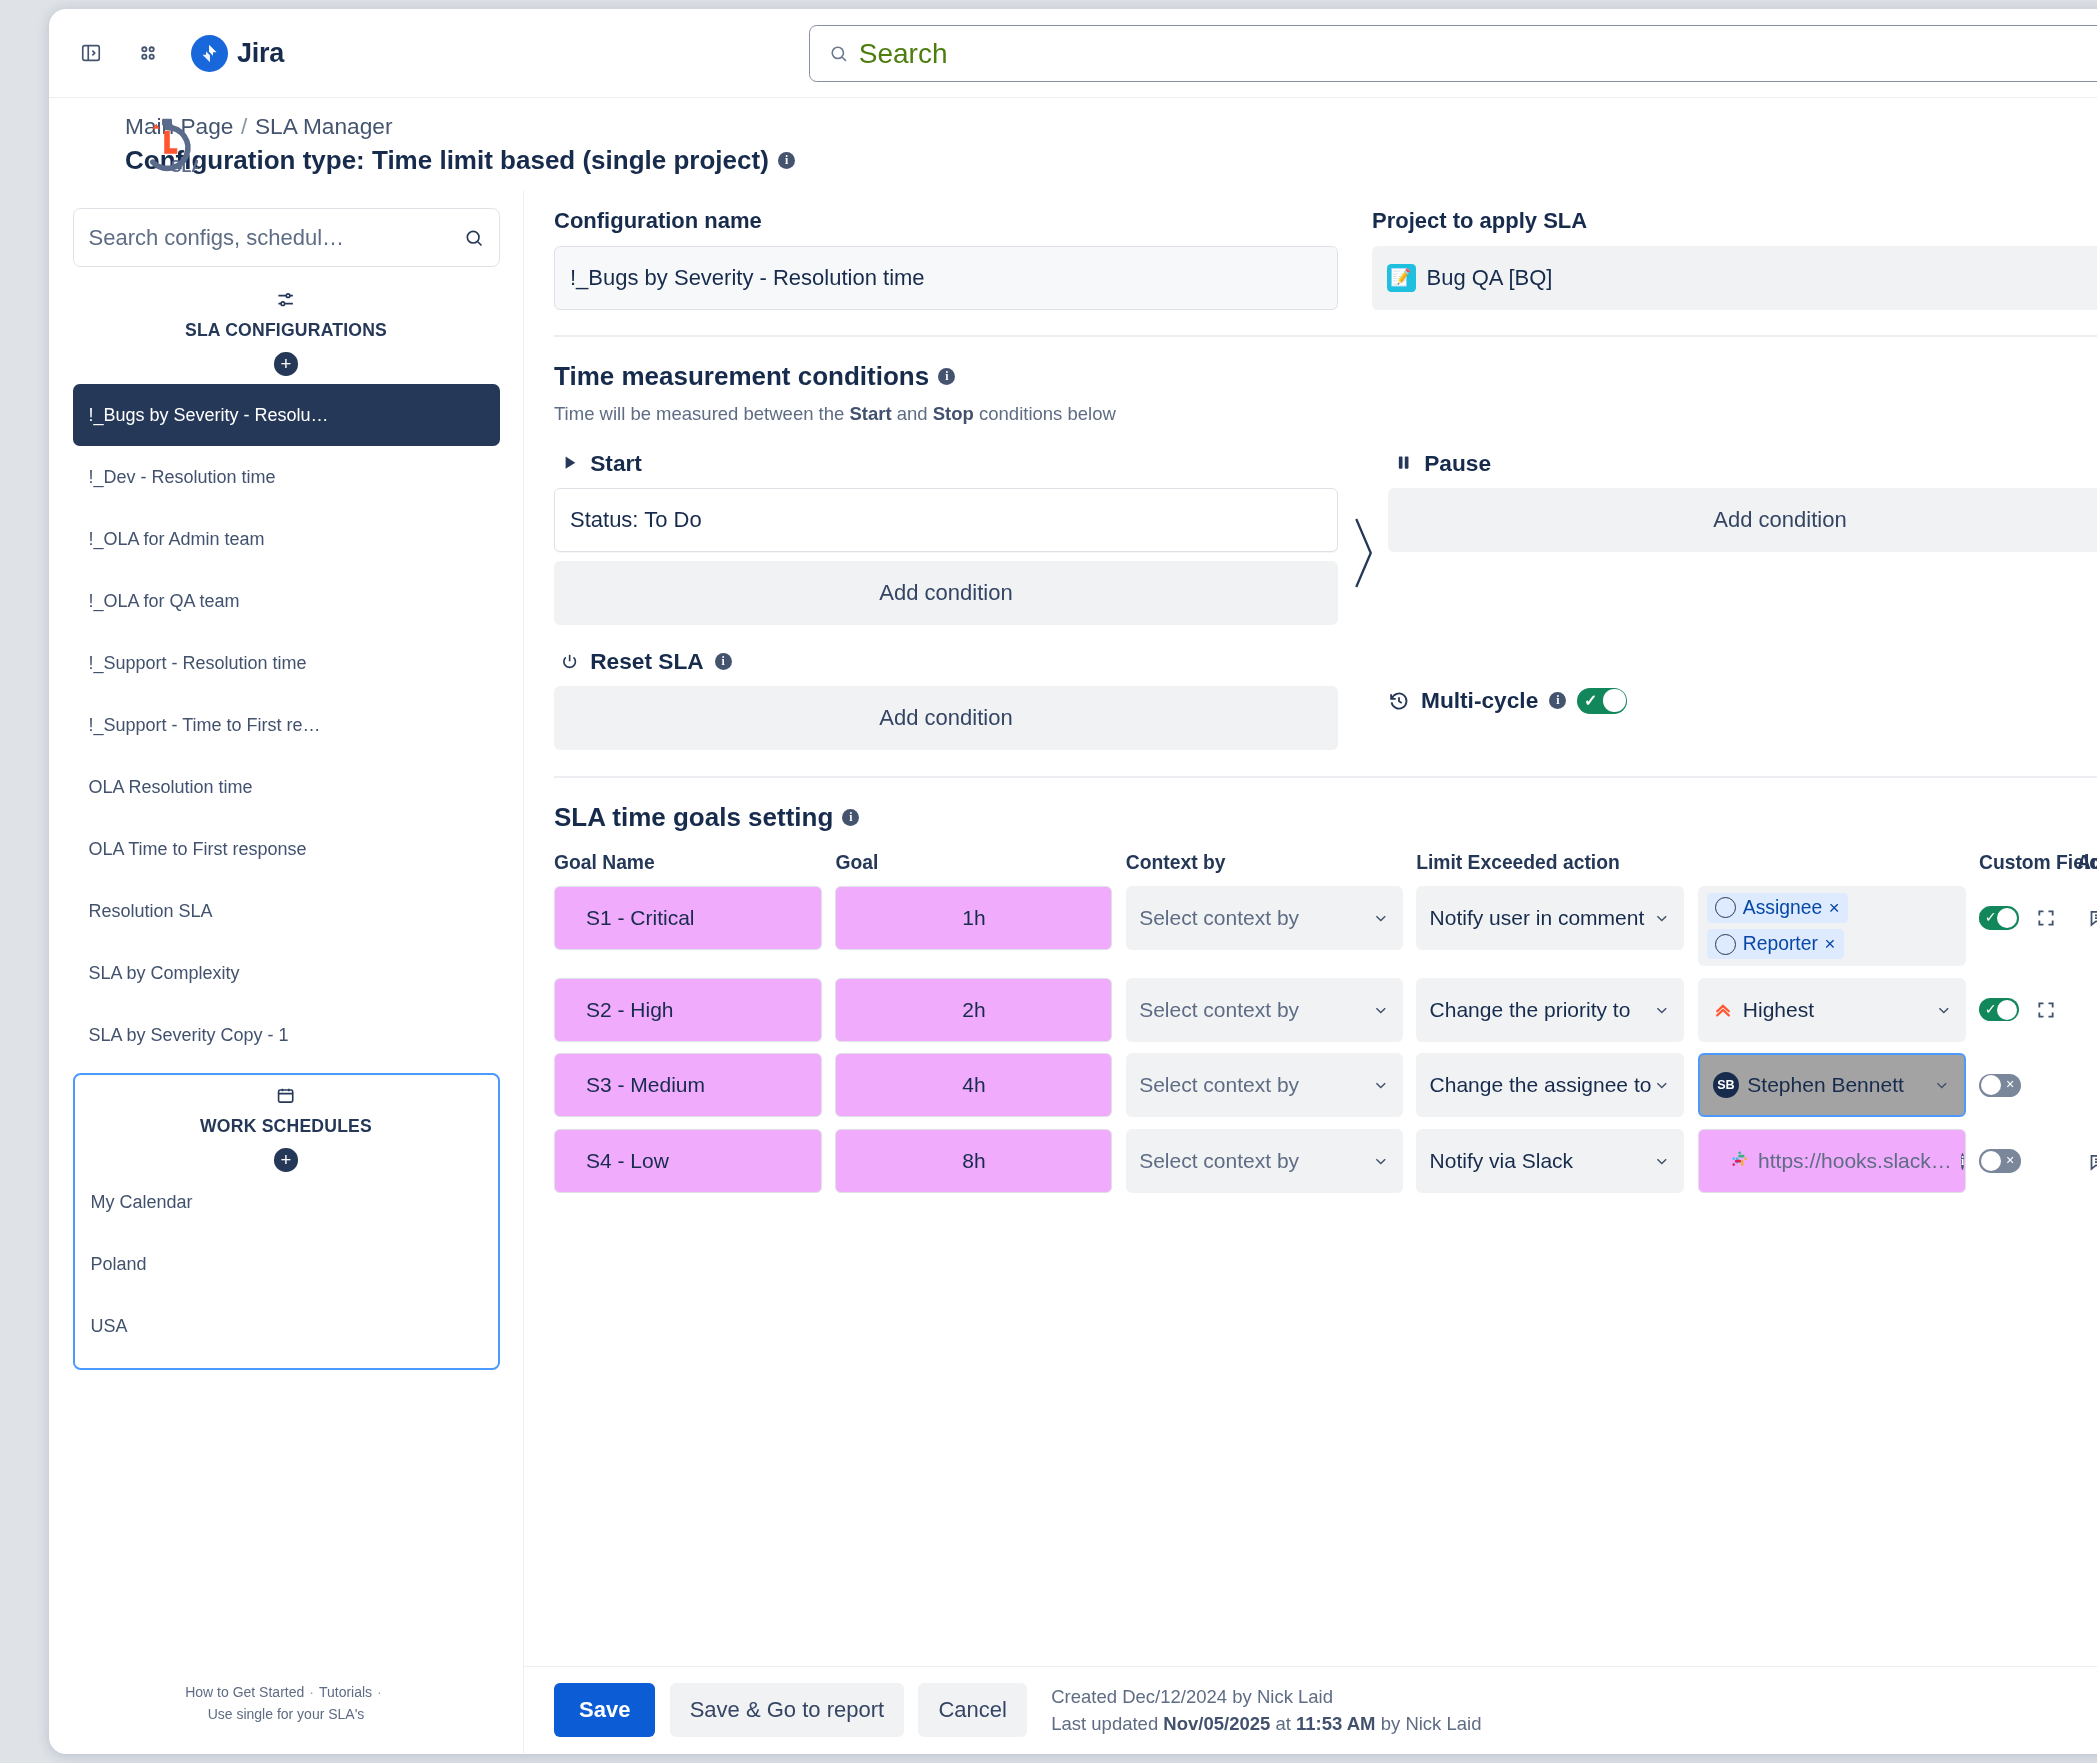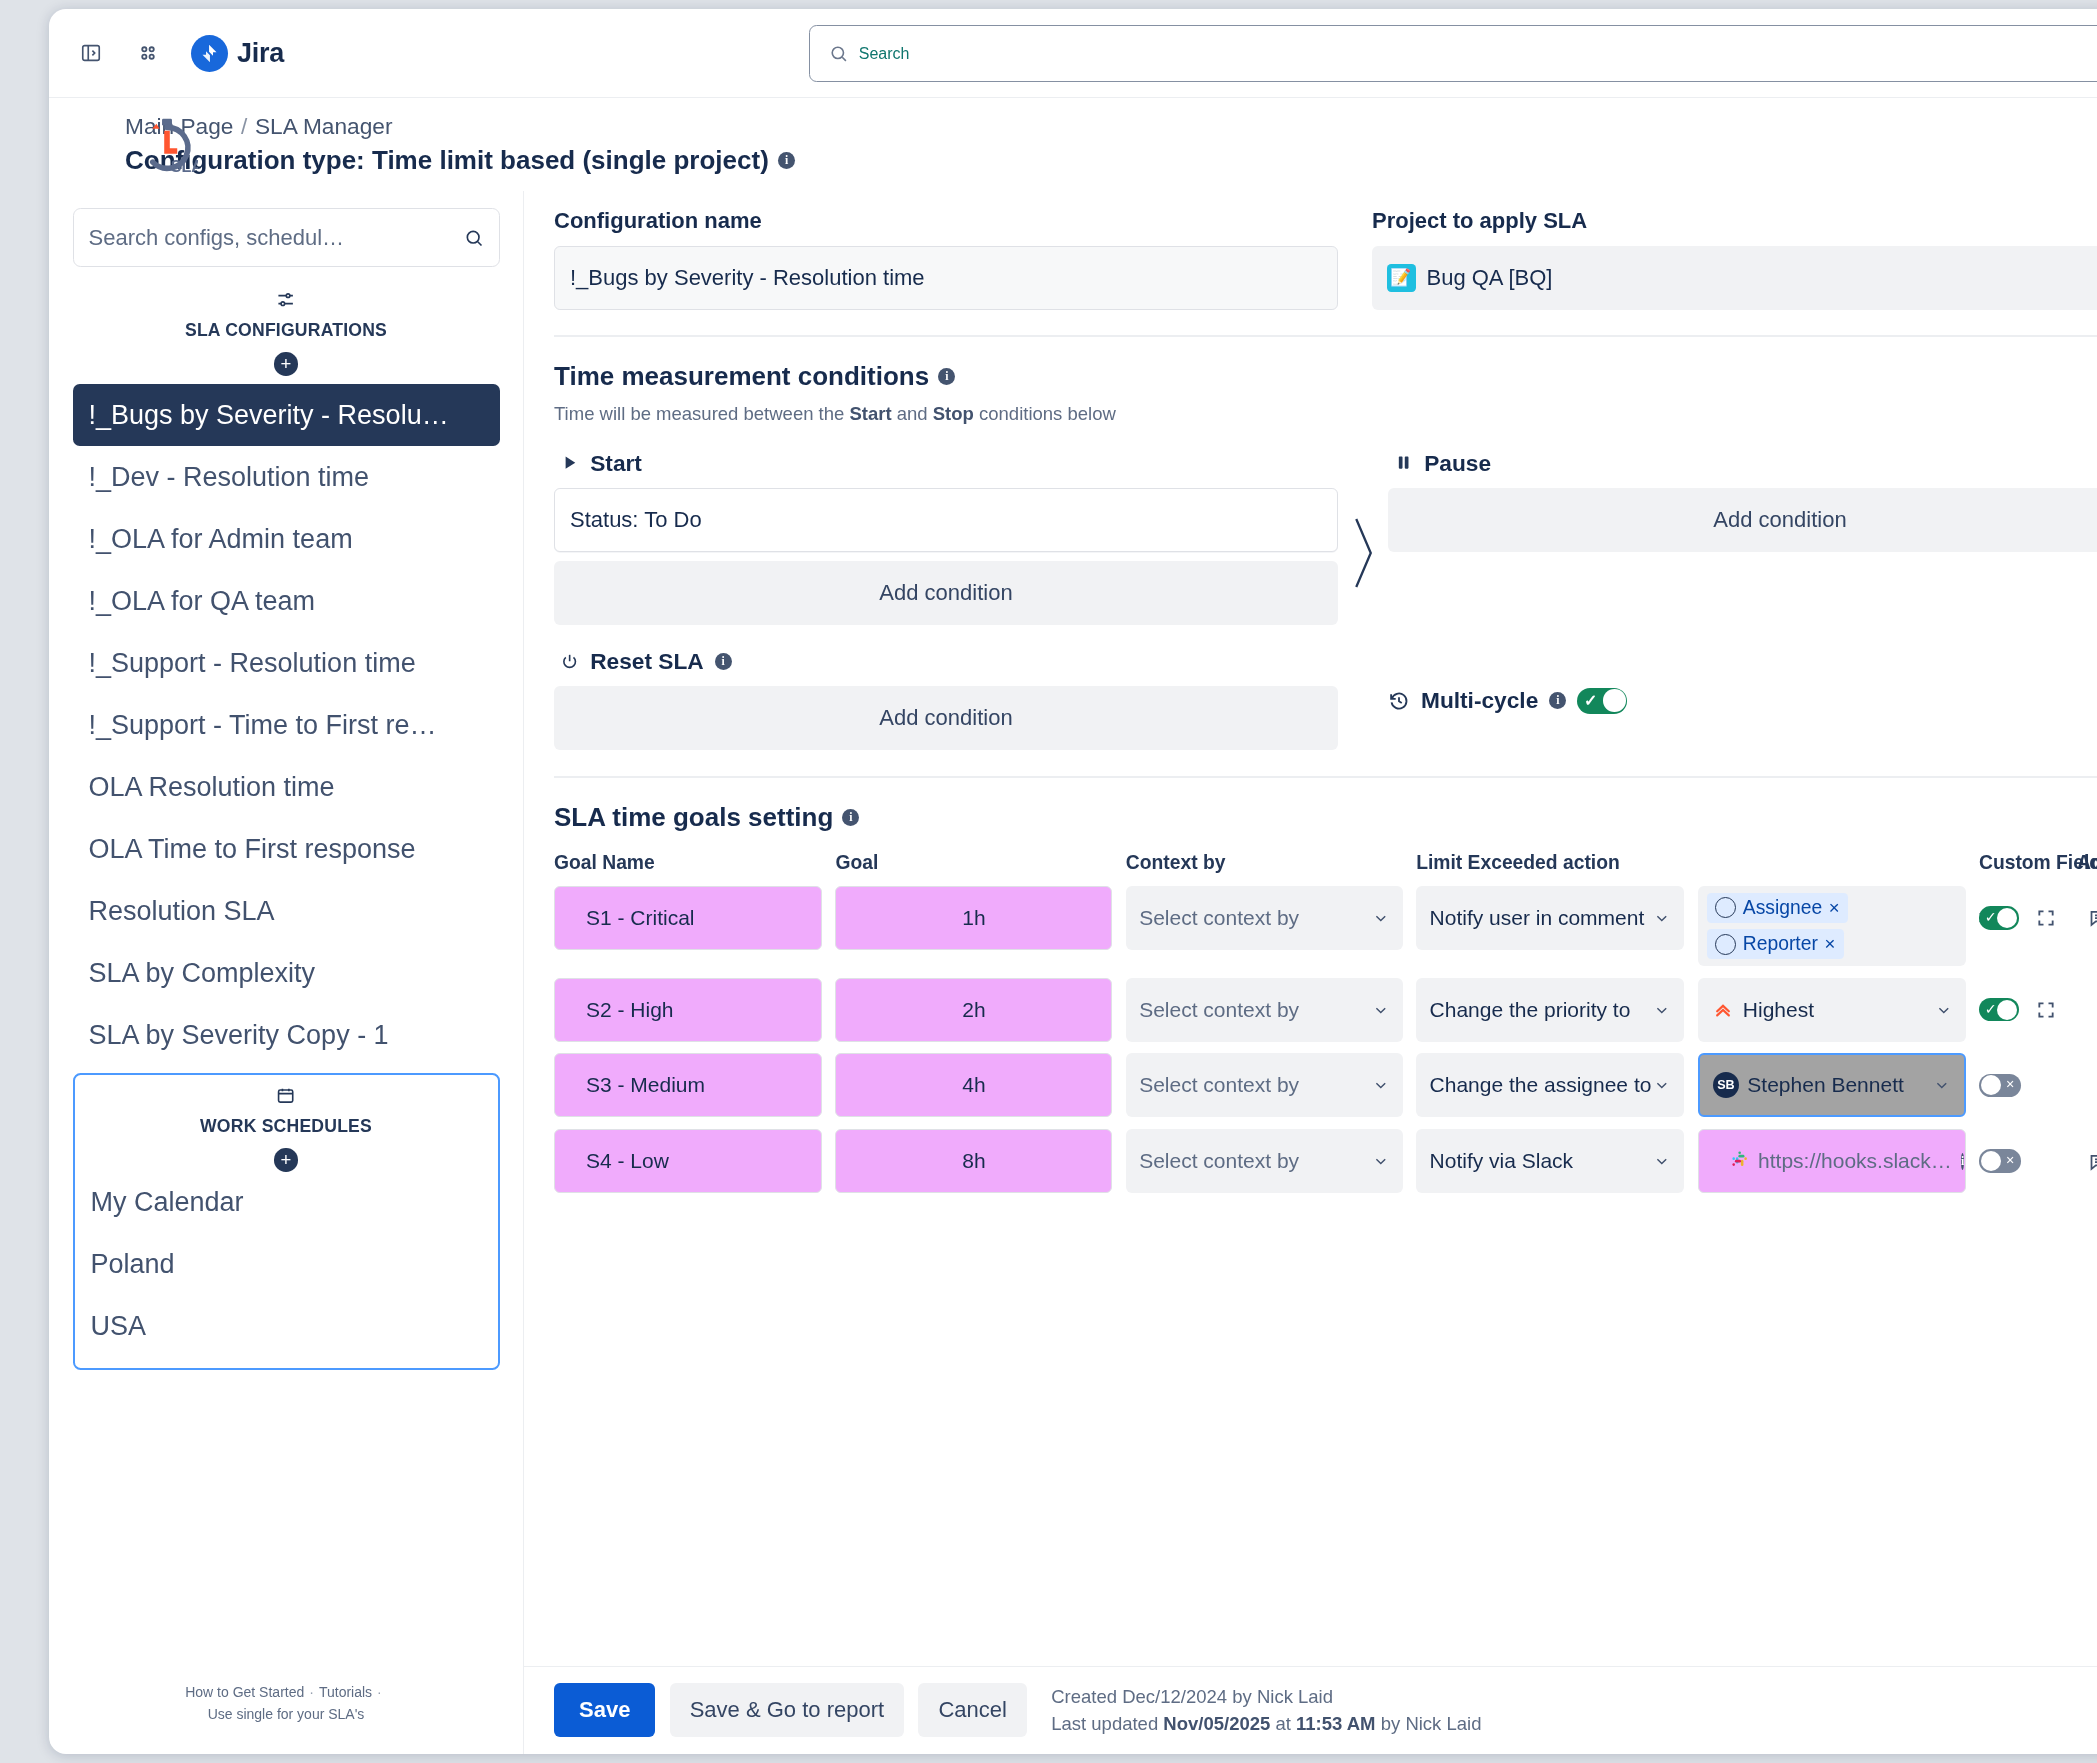--- a/index.html
+++ b/index.html
@@ -55,21 +55,21 @@
     left: 760px; top: 16px;
     width: 1544px; height: 57px;
     border: 1.3px solid #8590a2;
     border-radius: 7.6px;
     display: flex; align-items: center;
     padding: 0 18.5px;
     gap: 11px;
     background: #fff;
   }
   .nav-search .ph {
-    font-size: 16px; color: #0f766e;
+    font-size: 28px; color: #4d7c0f;
   }
 
   
   .subheader {
     position: relative;
     height: 93px;
     display: flex; align-items: center;
     padding: 0 23.5px 0 76px;
     border-bottom: 0;
   }
@@ -135,21 +135,21 @@
   .plus-circle {
     width: 23.5px; height: 23.5px; border-radius: 50%;
     background: #253858; color: #fff;
     display: flex; align-items: center; justify-content: center;
     font-size: 18.5px; line-height: 0; font-weight: 400;
   }
   .side-list { margin-top: 8.4px; }
   .side-item {
     height: 62px; display: flex; align-items: center;
     padding: 0 16px; border-radius: 6.7px;
-    font-size: 27px; color: #42526e;
+    font-size: 18px; color: #42526e;
     white-space: nowrap; overflow: hidden;
   }
   .side-item.active { background: #253858; color: #fff; font-weight: 500; }
   .ws-box {
     margin-top: 6.7px;
     border: 2.5px solid #4c9aff;
     border-radius: 7.6px;
     padding: 7.6px 0 10px 0;
   }
   .ws-box .side-section { margin-top: 3.4px; padding: 0 14.3px; }

